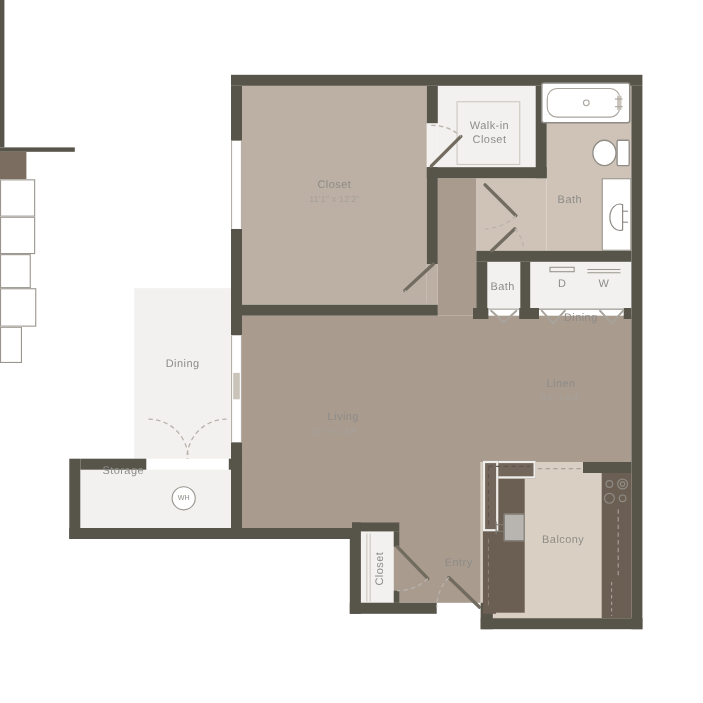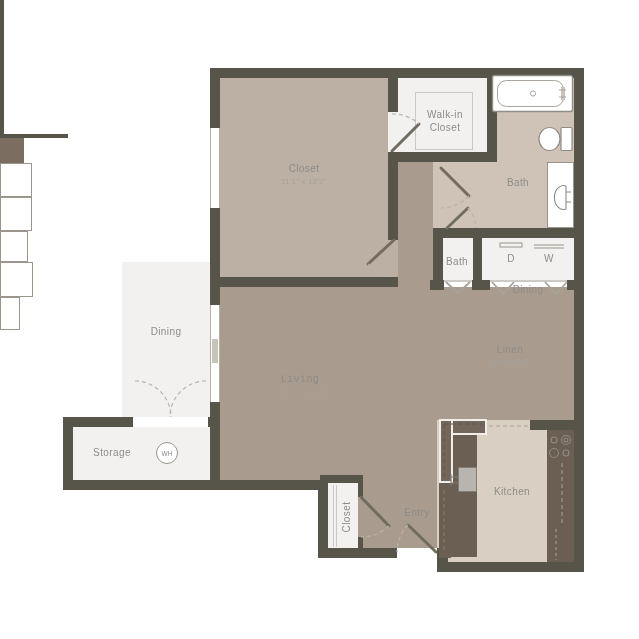--- a/index.html
+++ b/index.html
@@ -192,22 +192,22 @@
   <div class="lbl" style="left:304px;top:168px;">Closet</div>
   <div class="lbl dims" style="left:304px;top:181px;">11'1" x 12'2"</div>
   <div class="lbl wrap" style="left:445px;top:121px;">Walk-in Closet</div>
   <div class="lbl" style="left:518px;top:182px;">Bath</div>
   <div class="lbl small" style="left:457px;top:261px;">Bath</div>
   <div class="lbl small" style="left:511px;top:258px;">D</div>
   <div class="lbl small" style="left:549px;top:258px;">W</div>
   <div class="lbl small" style="left:528px;top:289px;">Dining</div>
   <div class="lbl" style="left:510px;top:349px;">Linen</div>
   <div class="lbl dims" style="left:510px;top:361px;">8'6" x 8'4"</div>
-  <div class="lbl" style="left:300px;top:379px;font-family:Liberation Mono, monospace;">Living</div>
+  <div class="lbl" style="left:312px;top:379px;">Living</div>
   <div class="lbl dims" style="left:304px;top:392px;">11'7" x 11'9"</div>
   <div class="lbl" style="left:166px;top:331px;">Dining</div>
-  <div class="lbl" style="left:112px;top:452px;text-align:right;">Storage</div>
+  <div class="lbl" style="left:112px;top:428px;text-align:right;">Storage</div>
   <div class="lbl tiny" style="left:167px;top:453px;">WH</div>
   <div class="lbl small rot" style="left:346px;top:517px;">Closet</div>
   <div class="lbl" style="left:417px;top:512px;">Entry</div>
-  <div class="lbl" style="left:512px;top:491px;">Kitchen</div>
+  <div class="lbl" style="left:512px;top:491px;">Balcony</div>
 
 </div>
 
 </body></html>

